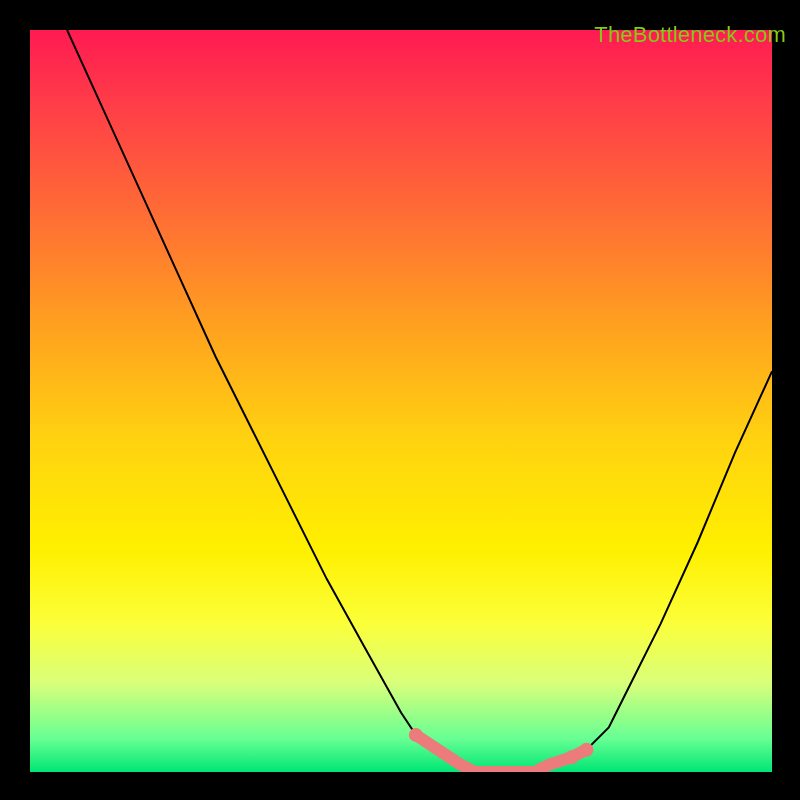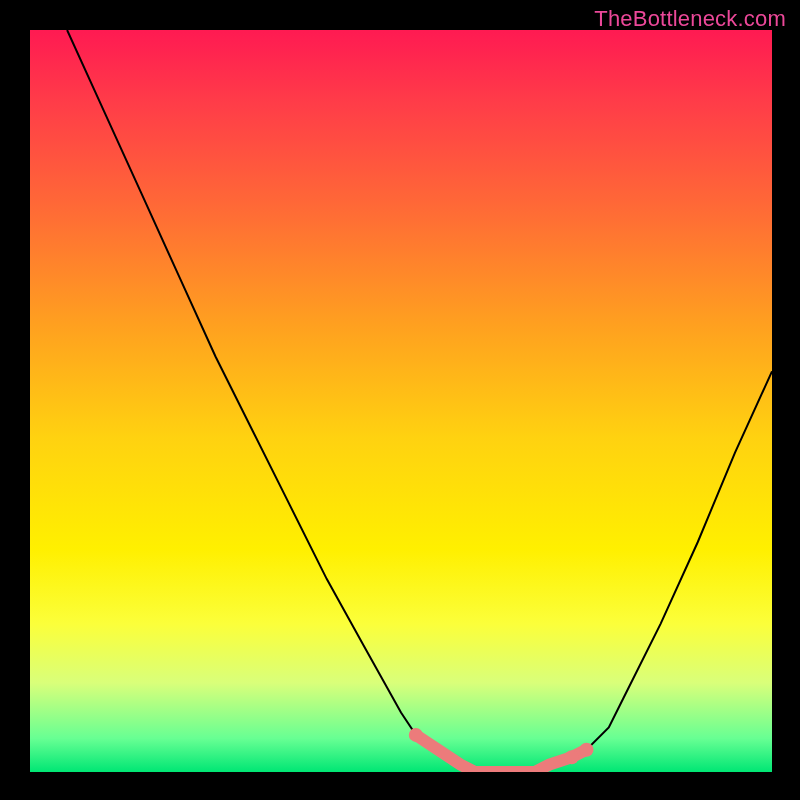--- a/index.html
+++ b/index.html
@@ -6,23 +6,23 @@
   body {
     width: 800px;
     height: 800px;
     background: #000;
     position: relative;
     overflow: hidden;
     font-family: Arial, Helvetica, sans-serif;
   }
   .watermark {
     position: absolute;
-    top: 6px;
+    top: 22px;
     right: 14px;
-    color: #ec4899;
+    color: #84cc16;
     font-size: 22px;
     letter-spacing: 0.2px;
     z-index: 10;
   }
   .plot-frame {
     position: absolute;
     top: 30px;
     left: 30px;
     width: 742px;
     height: 742px;

